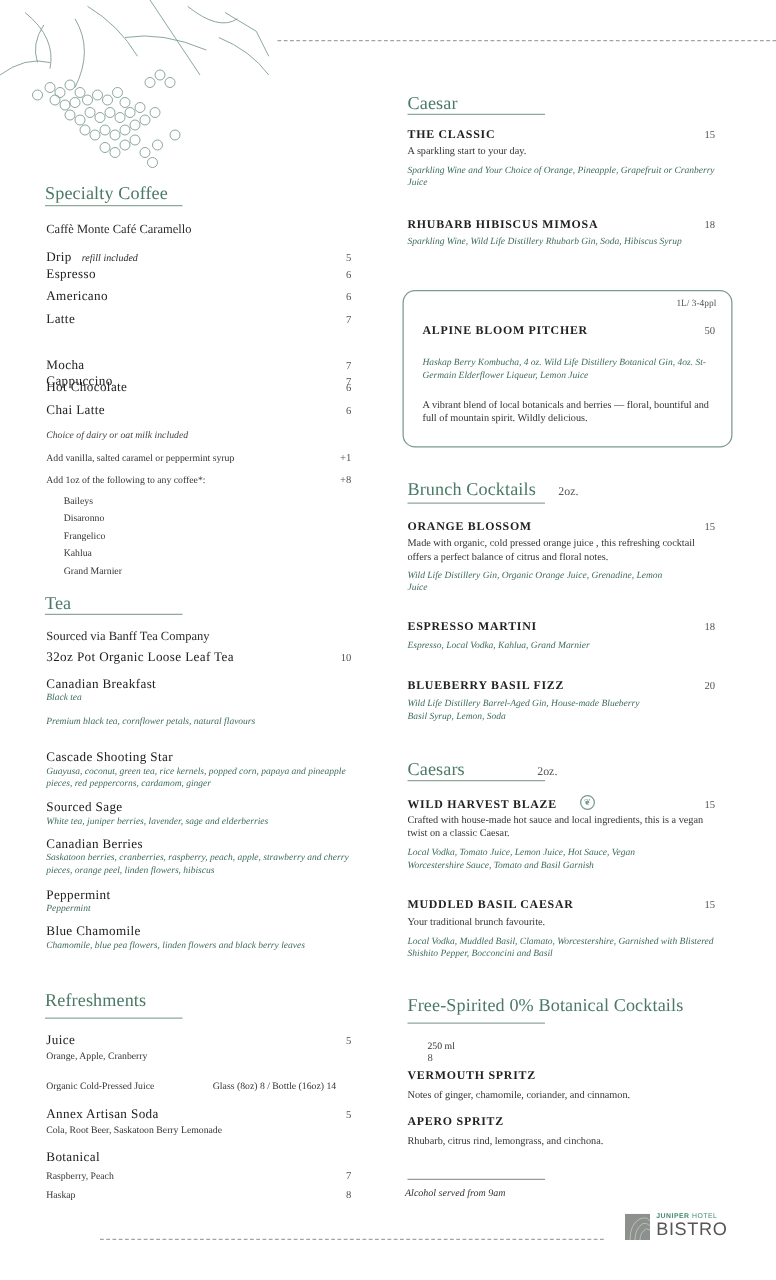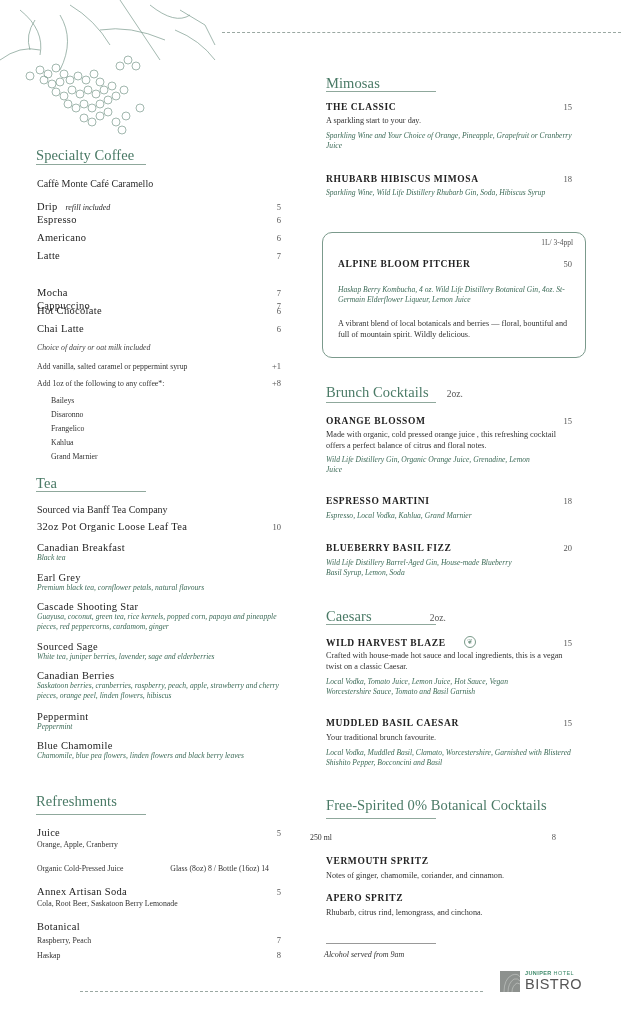--- a/index.html
+++ b/index.html
@@ -143,21 +143,20 @@
 <div class="row" style="left:37px;top:521px;width:244px;">
     <span class="name-coffee">32oz Pot Organic Loose Leaf Tea</span>
     <span class="price">10</span>
   </div>
 
 <div class="abs" style="left:37px;top:542px;width:245px;">
   <div class="name-coffee">Canadian Breakfast</div>
   <div class="desc-green">Black tea</div>
 </div>
 <div class="abs" style="left:37px;top:572px;width:245px;">
-  <div class="name-coffee">Earl Grey</div>
   <div class="desc-green">Premium black tea, cornflower petals, natural flavours</div>
 </div>
 <div class="abs" style="left:37px;top:601px;width:245px;">
   <div class="name-coffee">Cascade Shooting Star</div>
   <div class="desc-green">Guayusa, coconut, green tea, rice kernels, popped corn, papaya and pineapple pieces, red peppercorns, cardamom, ginger</div>
 </div>
 <div class="abs" style="left:37px;top:641px;width:245px;">
   <div class="name-coffee">Sourced Sage</div>
   <div class="desc-green">White tea, juniper berries, lavender, sage and elderberries</div>
 </div>
@@ -197,21 +196,21 @@
 <div class="abs name-coffee" style="left:37px;top:921px;">Botanical</div>
 <div class="row" style="left:37px;top:935px;width:244px;">
     <span class="small">Raspberry, Peach</span>
     <span class="price">7</span>
   </div>
 <div class="row" style="left:37px;top:950px;width:244px;">
     <span class="small">Haskap</span>
     <span class="price">8</span>
   </div>
 
-<div class="abs sec-title" style="left:326px;top:75px;">Mimosas</div>
+<div class="abs sec-title" style="left:326px;top:75px;">Caesar</div>
 <div class="sec-rule" style="left:326px;top:91px;width:110px;"></div>
 
 <div class="row" style="left:326px;top:102px;width:246px;">
     <span class="caps">THE CLASSIC</span>
     <span class="price">15</span>
   </div>
 <div class="abs desc-plain" style="left:326px;top:116px;">A sparkling start to your day.</div>
 <div class="abs desc-green" style="left:326px;top:131px;width:250px;">Sparkling Wine and Your Choice of Orange, Pineapple, Grapefruit or Cranberry Juice</div>
 
 <div class="row" style="left:326px;top:174px;width:246px;">
@@ -271,21 +270,21 @@
 
 <div class="row" style="left:326px;top:718px;width:246px;">
     <span class="caps">MUDDLED BASIL CAESAR</span>
     <span class="price">15</span>
   </div>
 <div class="abs desc-plain" style="left:326px;top:733px;">Your traditional brunch favourite.</div>
 <div class="abs desc-green" style="left:326px;top:748px;width:252px;">Local Vodka, Muddled Basil, Clamato, Worcestershire, Garnished with Blistered Shishito Pepper, Bocconcini and Basil</div>
 
 <div class="abs sec-title" style="left:326px;top:797px;">Free-Spirited 0% Botanical Cocktails</div>
 <div class="sec-rule" style="left:326px;top:818px;width:110px;"></div>
-<div class="row" style="left:310px;top:832px;width:246px;">
+<div class="row" style="left:342px;top:832px;width:246px;flex-direction:column;">
     <span class="small">250 ml</span>
     <span class="price">8</span>
   </div>
 
 <div class="abs caps" style="left:326px;top:856px;">VERMOUTH SPRITZ</div>
 <div class="abs desc-plain" style="left:326px;top:871px;">Notes of ginger, chamomile, coriander, and cinnamon.</div>
 <div class="abs caps" style="left:326px;top:893px;">APERO SPRITZ</div>
 <div class="abs desc-plain" style="left:326px;top:908px;">Rhubarb, citrus rind, lemongrass, and cinchona.</div>
 
 <div class="abs" style="left:326px;top:943px;width:110px;height:1px;background:#999;"></div>

